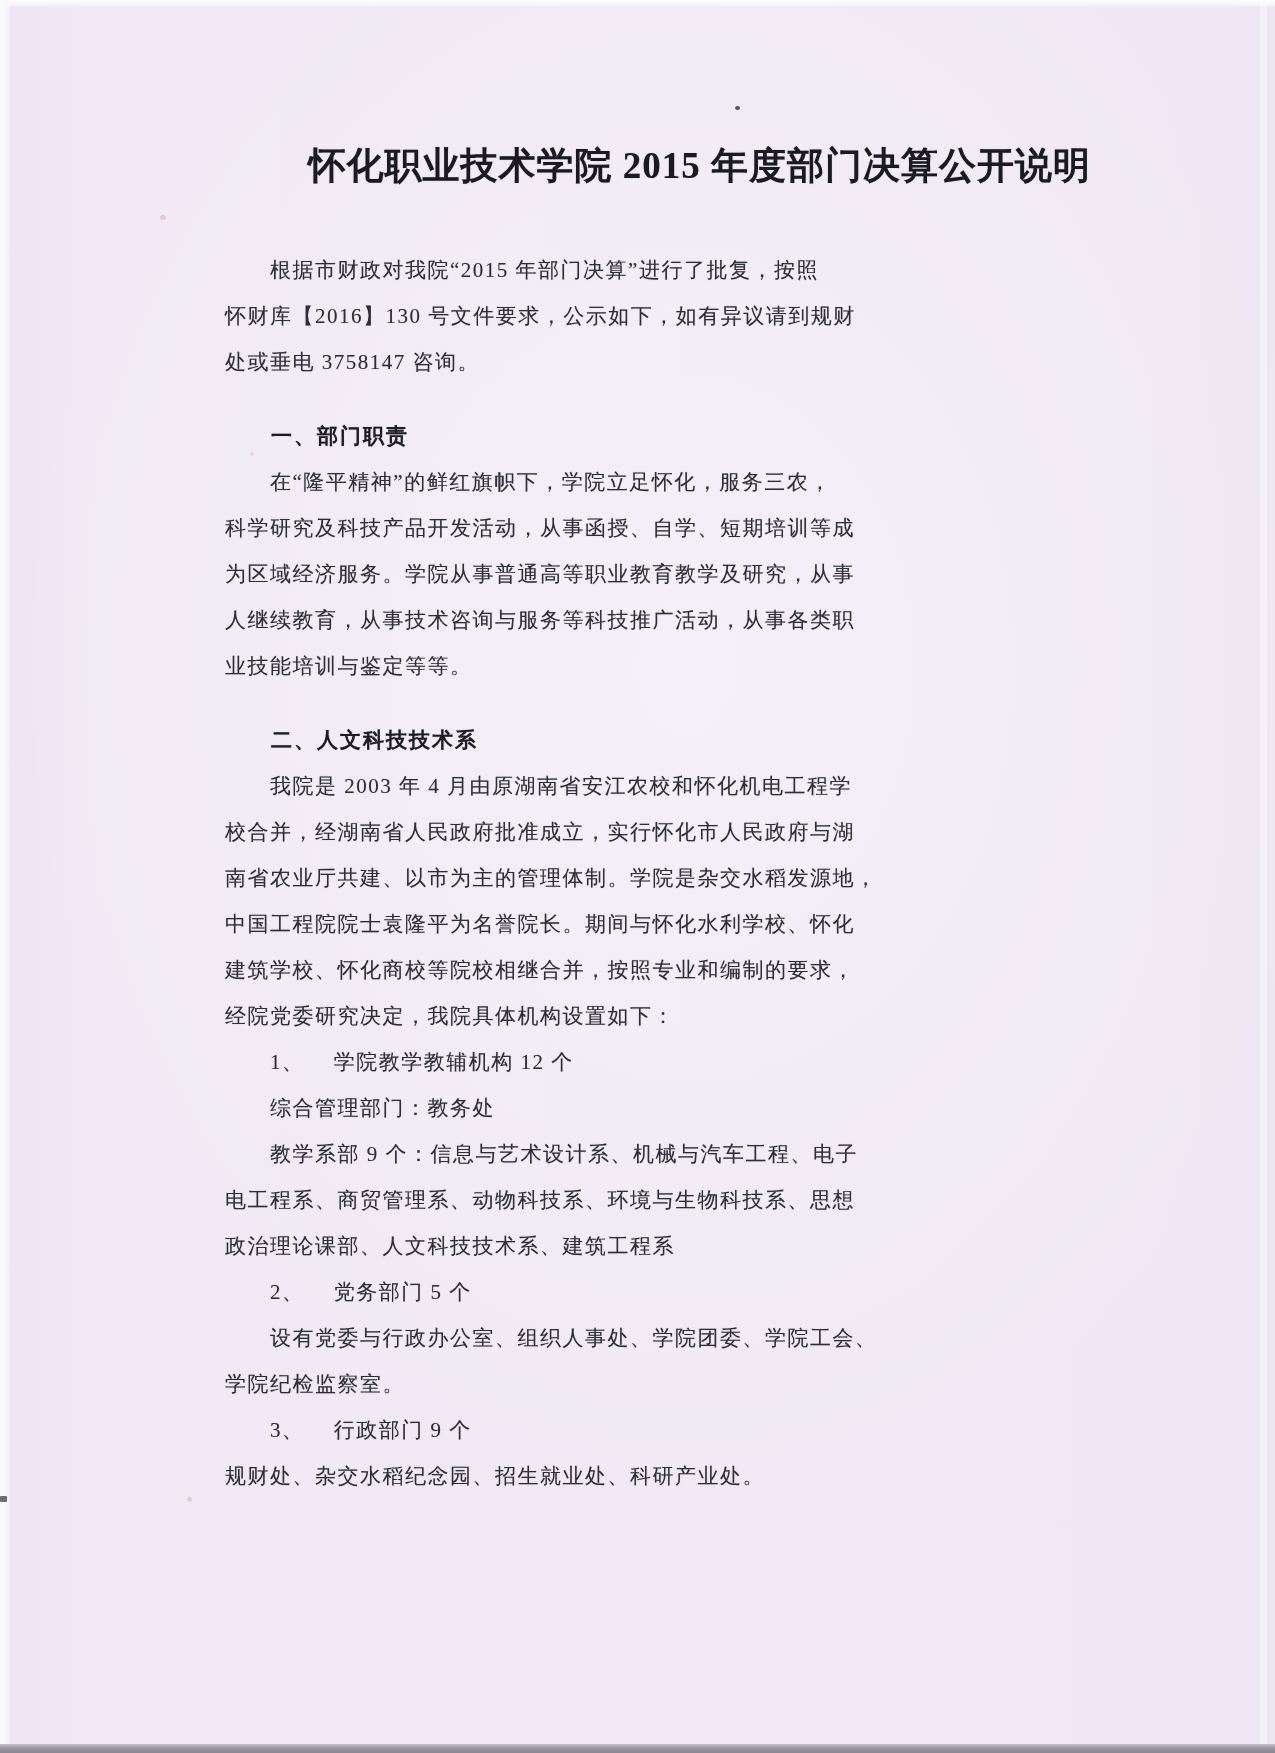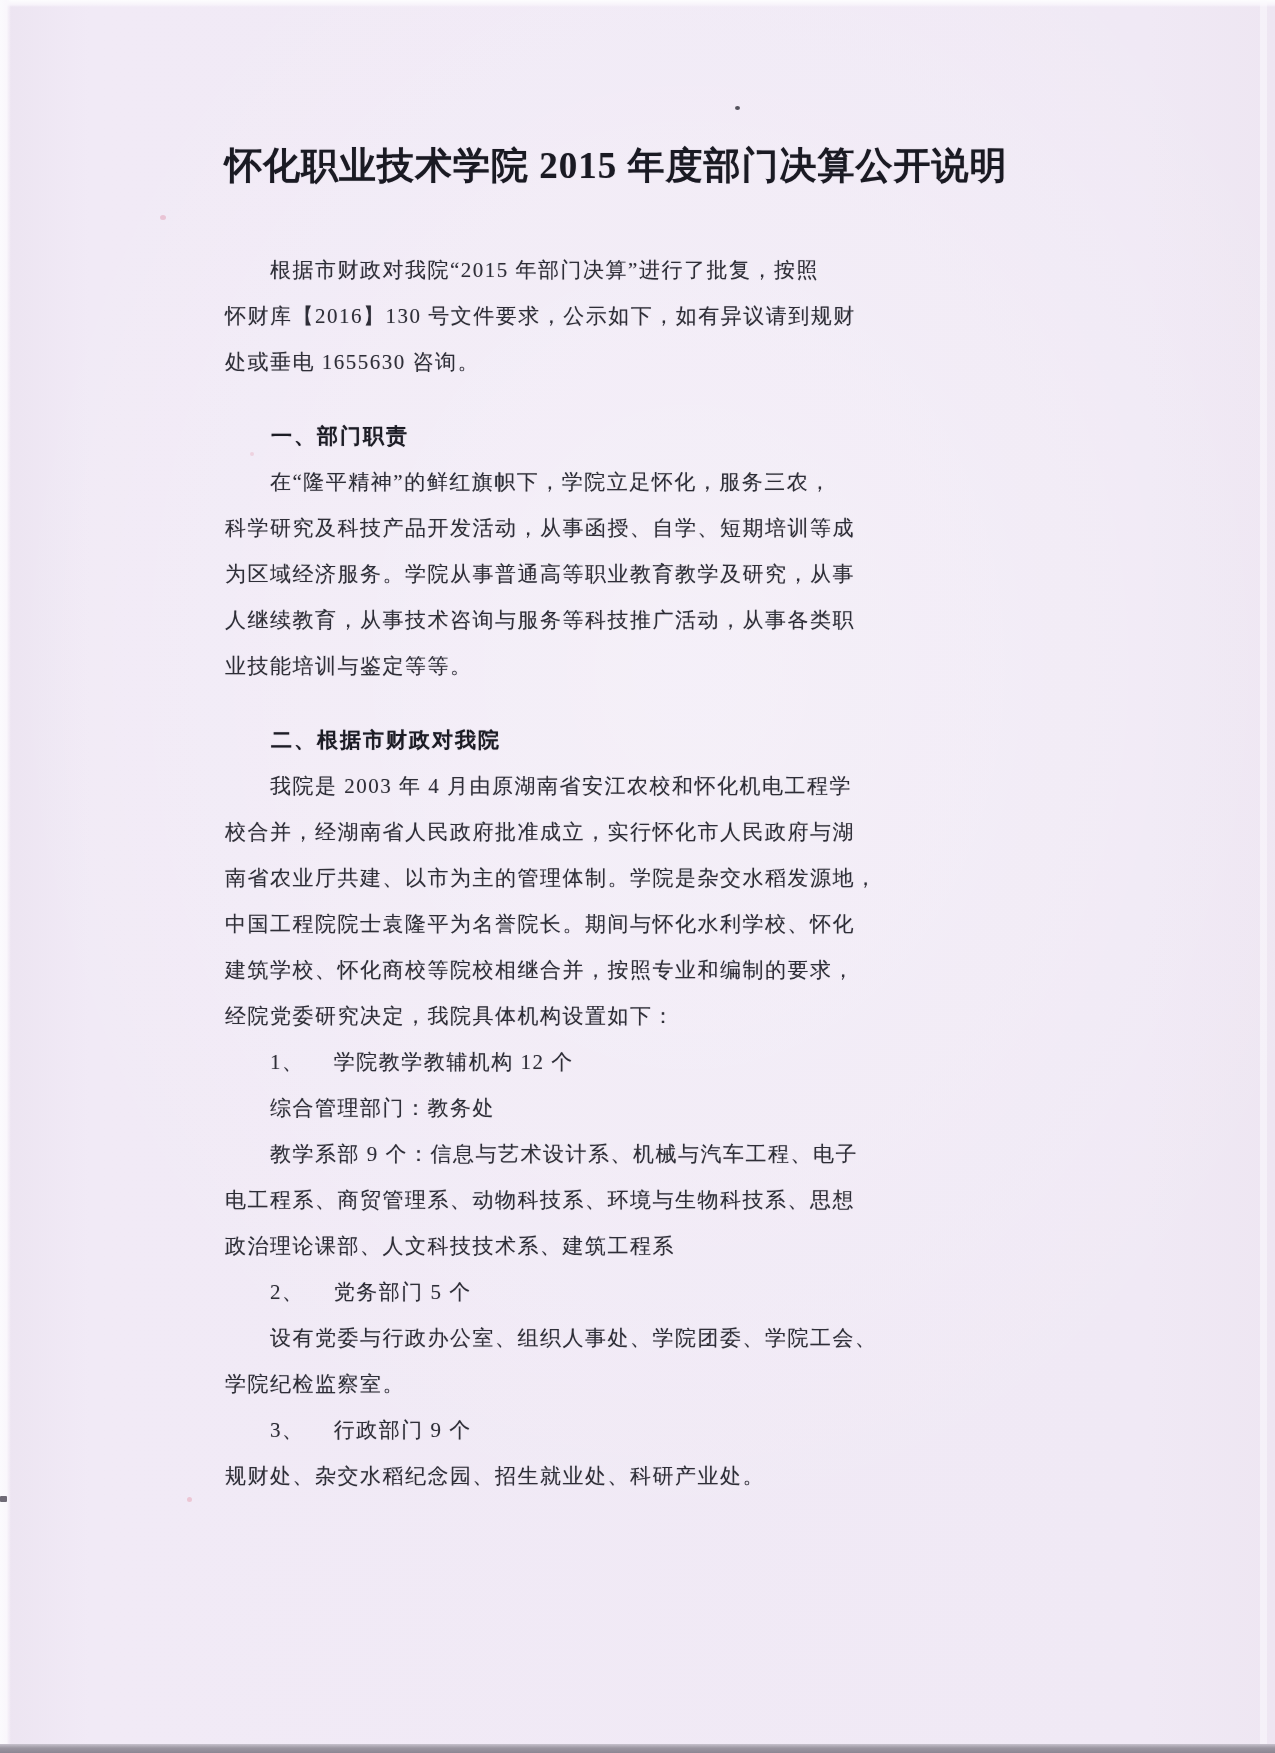--- a/index.html
+++ b/index.html
@@ -49,21 +49,21 @@
     left: 225px;
     top: 143px;
     width: 866px;
     color: #2e2e37;
   }
   .doc-title {
     margin: 0 0 58px 0;
     font-size: 37px;
     line-height: 46px;
     font-weight: bold;
-    text-align: left;
+    text-align: right;
     letter-spacing: 1px;
     color: #1a1a23;
     text-shadow: 0 0 1px rgba(26,26,35,0.35);
     white-space: nowrap;
   }
   .line {
     font-size: 21px;
     line-height: 46px;
     letter-spacing: 1.5px;
     white-space: pre;
@@ -89,28 +89,28 @@
   <div class="speck speck-dark"></div>
   <div class="speck speck-pink-1"></div>
   <div class="speck speck-pink-2"></div>
   <div class="speck speck-pink-3"></div>
 
   <div class="content">
     <h1 class="doc-title">怀化职业技术学院 2015 年度部门决算公开说明</h1>
     <div>
         <div class="line">　　根据市财政对我院“2015 年部门决算”进行了批复，按照</div>
         <div class="line">怀财库【2016】130 号文件要求，公示如下，如有异议请到规财</div>
-        <div class="line">处或垂电 1655630 咨询。</div>
+        <div class="line">处或垂电 3758147 咨询。</div>
         <div class="line heading">　　一、部门职责</div>
         <div class="line">　　在“隆平精神”的鲜红旗帜下，学院立足怀化，服务三农，</div>
         <div class="line">科学研究及科技产品开发活动，从事函授、自学、短期培训等成</div>
         <div class="line">为区域经济服务。学院从事普通高等职业教育教学及研究，从事</div>
         <div class="line">人继续教育，从事技术咨询与服务等科技推广活动，从事各类职</div>
         <div class="line">业技能培训与鉴定等等。</div>
-        <div class="line heading">　　二、根据市财政对我院</div>
+        <div class="line heading">　　二、人文科技技术系</div>
         <div class="line">　　我院是 2003 年 4 月由原湖南省安江农校和怀化机电工程学</div>
         <div class="line">校合并，经湖南省人民政府批准成立，实行怀化市人民政府与湖</div>
         <div class="line">南省农业厅共建、以市为主的管理体制。学院是杂交水稻发源地，</div>
         <div class="line">中国工程院院士袁隆平为名誉院长。期间与怀化水利学校、怀化</div>
         <div class="line">建筑学校、怀化商校等院校相继合并，按照专业和编制的要求，</div>
         <div class="line">经院党委研究决定，我院具体机构设置如下：</div>
         <div class="line">　　1、　 学院教学教辅机构 12 个</div>
         <div class="line">　　综合管理部门：教务处</div>
         <div class="line">　　教学系部 9 个：信息与艺术设计系、机械与汽车工程、电子</div>
         <div class="line">电工程系、商贸管理系、动物科技系、环境与生物科技系、思想</div>

